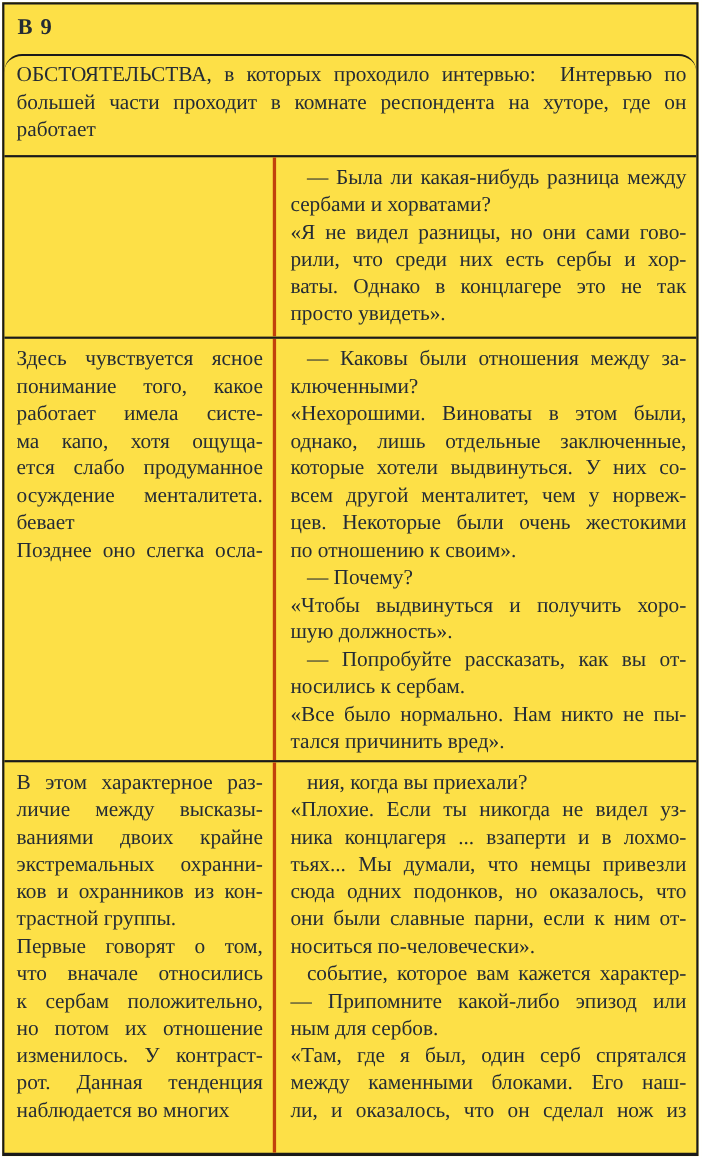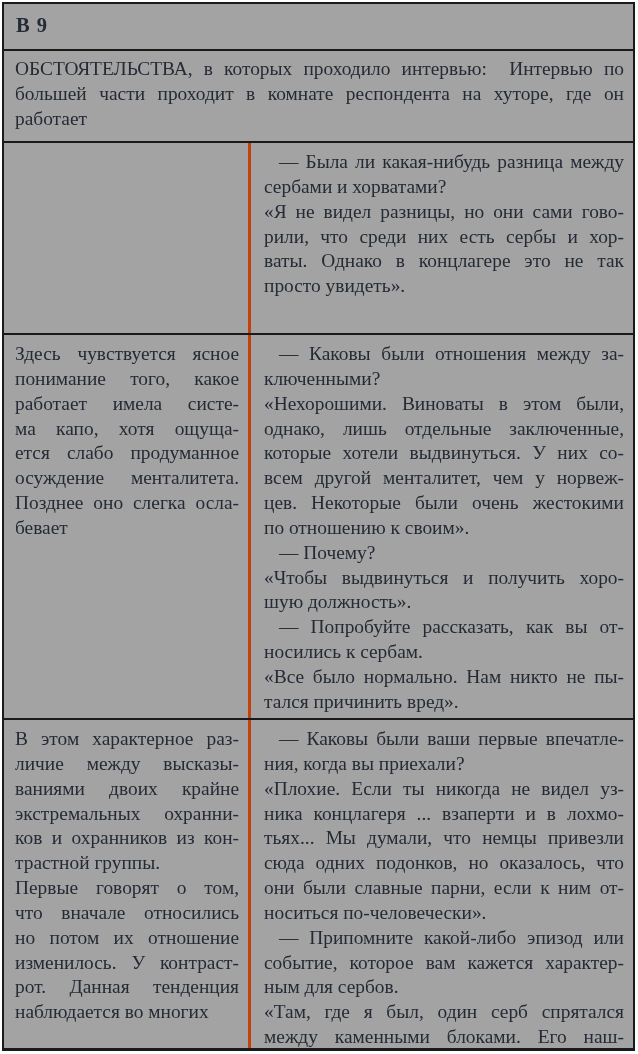--- a/index.html
+++ b/index.html
@@ -11,35 +11,35 @@
     color:#242b35;
     overflow:hidden;
   }
   .table{
     position:absolute;left:2px;top:2px;
     width:633px;height:1049px;
     box-sizing:border-box;
     border:2px solid #1a1a1a;
     border-bottom-width:3px;
     display:flex;flex-direction:column;
-    background:#a3a3a3;
+    background:#fde047;
     justify-content:space-between;
   }
   .trow{box-sizing:border-box;overflow:hidden;}
   .trow + .trow{border-top:2px solid #1a1a1a;}
   #row-header{
     height:45px;
     padding:8px 10px 0 12px;
     font-weight:bold;
     font-size:20.5px;line-height:26px;
     letter-spacing:1px;
   }
-  #row-intro{height:92px;padding:6px 9px 0 11px;}
+  #row-intro{height:92px;padding:6px 9px 0 11px;border-radius:16px;}
   .trow.split{display:flex;}
-  .trow.split:nth-of-type(3){height:192px;}
+  .trow.split:nth-of-type(3){height:165px;}
   .trow.split:nth-of-type(4){height:385px;}
   .trow.split:nth-of-type(5){flex:1;}
   .cell{box-sizing:border-box;overflow:hidden;}
   .cell.left{width:247px;border-right:3px solid #c2410c;padding:7px 9px 0 11px;}
   .cell.right{flex:1;padding:7px 9px 0 13px;}
   .line{
     font-size:19.4px;
     line-height:24.85px;
     white-space:nowrap;
     text-align:justify;
@@ -80,22 +80,22 @@
       </div>
       <div class="trow split">
         <div class="cell left">
           <div class="para">
             <div class="line">Здесь чувствуется ясное</div>
             <div class="line">понимание того, какое</div>
             <div class="line">работает имела систе-</div>
             <div class="line">ма капо, хотя ощуща-</div>
             <div class="line">ется слабо продуманное</div>
             <div class="line">осуждение менталитета.</div>
+            <div class="line last">бевает</div>
             <div class="line">Позднее оно слегка осла-</div>
-            <div class="line last">бевает</div>
           </div>
         </div>
         <div class="cell right">
           <div class="para indent">
             <div class="line">— Каковы были отношения между за-</div>
             <div class="line last">ключенными?</div>
           </div>
           <div class="para">
             <div class="line">«Нехорошими. Виноваты в этом были,</div>
             <div class="line">однако, лишь отдельные заключенные,</div>
@@ -127,42 +127,42 @@
             <div class="line">В этом характерное раз-</div>
             <div class="line">личие между высказы-</div>
             <div class="line">ваниями двоих крайне</div>
             <div class="line">экстремальных охранни-</div>
             <div class="line">ков и охранников из кон-</div>
             <div class="line last">трастной группы.</div>
           </div>
           <div class="para">
             <div class="line">Первые говорят о том,</div>
             <div class="line">что вначале относились</div>
+            <div class="line">к сербам положительно,</div>
             <div class="line">но потом их отношение</div>
             <div class="line">изменилось. У контраст-</div>
             <div class="line">рот. Данная тенденция</div>
             <div class="line last">наблюдается во многих</div>
           </div>
         </div>
         <div class="cell right">
           <div class="para indent">
-            <div class="line">— Каковы были ваши первые впечатле-</div>
             <div class="line last">ния, когда вы приехали?</div>
           </div>
           <div class="para">
             <div class="line">«Плохие. Если ты никогда не видел уз-</div>
             <div class="line">ника концлагеря ... взаперти и в лохмо-</div>
             <div class="line">тьях... Мы думали, что немцы привезли</div>
             <div class="line">сюда одних подонков, но оказалось, что</div>
             <div class="line">они были славные парни, если к ним от-</div>
             <div class="line last">носиться по-человечески».</div>
           </div>
           <div class="para indent">
+            <div class="line">событие, которое вам кажется характер-</div>
             <div class="line">— Припомните какой-либо эпизод или</div>
-            <div class="line">событие, которое вам кажется характер-</div>
             <div class="line last">ным для сербов.</div>
           </div>
           <div class="para">
             <div class="line">«Там, где я был, один серб спрятался</div>
             <div class="line">между каменными блоками. Его наш-</div>
             <div class="line">ли, и оказалось, что он сделал нож из</div>
           </div>
         </div>
       </div>
     </div>

